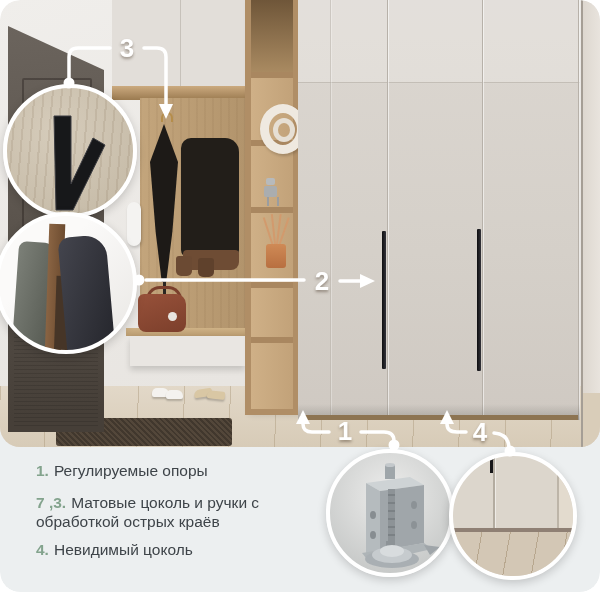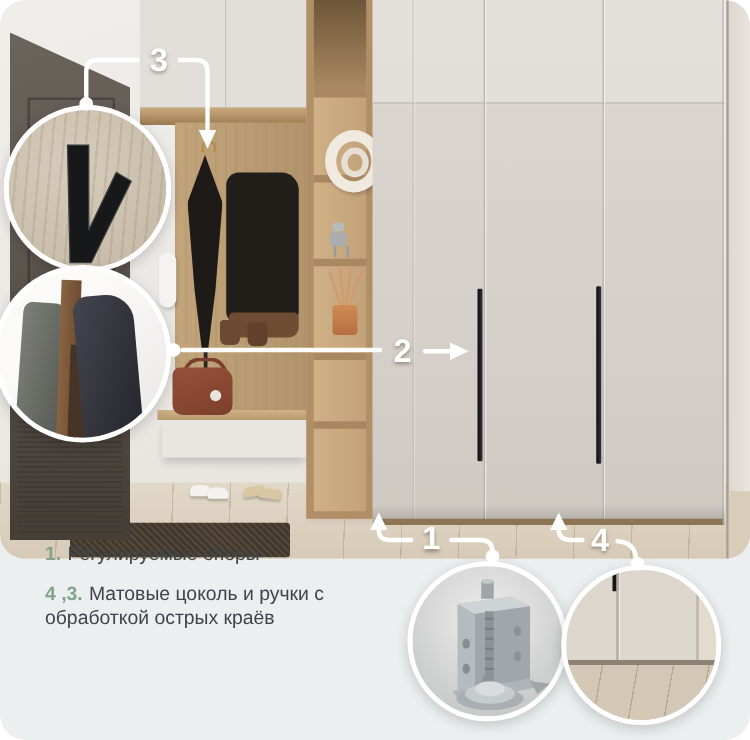--- a/index.html
+++ b/index.html
@@ -1,20 +1,20 @@
 <!DOCTYPE html>
 <html><head>
 <meta charset="utf-8">
 <style>
   html,body{margin:0;padding:0;background:#ffffff;font-family:"Liberation Sans","DejaVu Sans",sans-serif;}
   .card{position:relative;width:600px;height:592px;background:#ffffff;border-radius:20px;overflow:hidden;}
 
   
   .legend-panel{position:absolute;left:0;top:426px;width:600px;height:166px;background:#eceff0;border-radius:0 0 20px 20px;z-index:1;}
-  .legend{position:absolute;left:36px;top:434px;width:292px;z-index:3;}
+  .legend{position:absolute;left:36px;top:461px;width:292px;z-index:3;}
   .legend p{margin:0 0 13px 0;font-size:15.5px;line-height:19px;color:#3e4449;font-weight:500;}
   .legend p.mid{margin-bottom:9px;}
   .legend .num{font-weight:700;color:#83a38d;margin-right:5px;}
 
   
   .photo{position:absolute;left:0;top:0;width:600px;height:447px;border-radius:20px;overflow:hidden;z-index:2;
          background:linear-gradient(160deg,#f0eeeb 0%,#e8e5e1 70%,#e4e0db 100%);}
   .abs{position:absolute;}
 
   .floor{left:0;top:386px;width:600px;height:61px;
@@ -256,16 +256,17 @@
     </g>
   </svg>
 
   <div class="callout-num" style="left:127px;top:48px;">3</div>
   <div class="callout-num" style="left:322px;top:281px;">2</div>
   <div class="callout-num" style="left:345px;top:431px;">1</div>
   <div class="callout-num" style="left:480px;top:432px;">4</div>
 
   <div class="legend">
     <p><span class="num">1.</span><span>Регулируемые опоры</span></p>
-    <p class="mid"><span class="num">4 ,3.</span><span>Матовые цоколь и ручки с обработкой острых краёв</span></p>
+    <p class="mid"><span class="num">7 ,3.</span><span>Матовые цоколь и ручки с обработкой острых краёв</span></p>
+    <p><span class="num">4.</span><span>Невидимый цоколь</span></p>
   </div>
 
 </div>
 
 </body></html>

